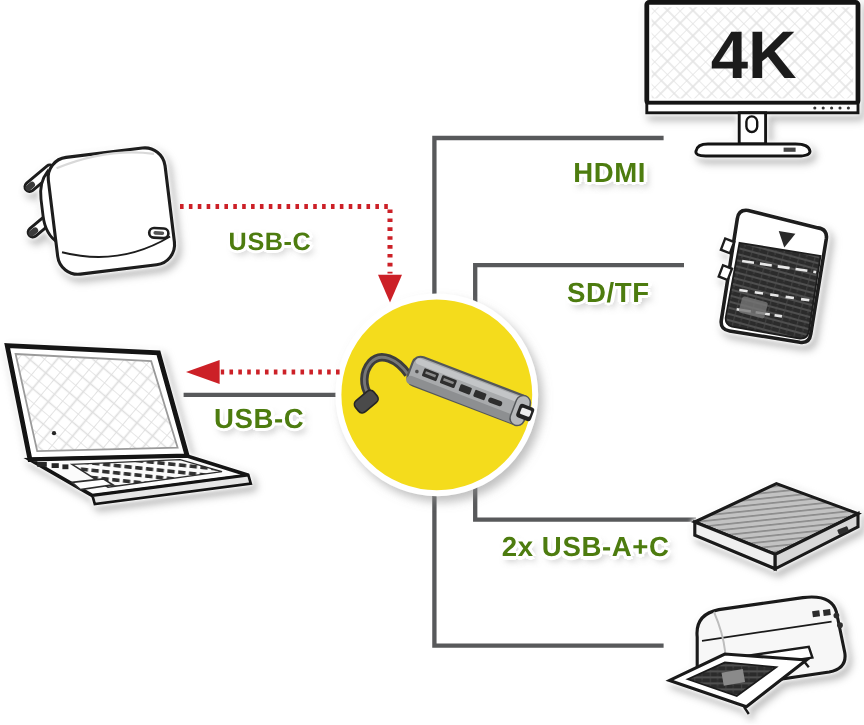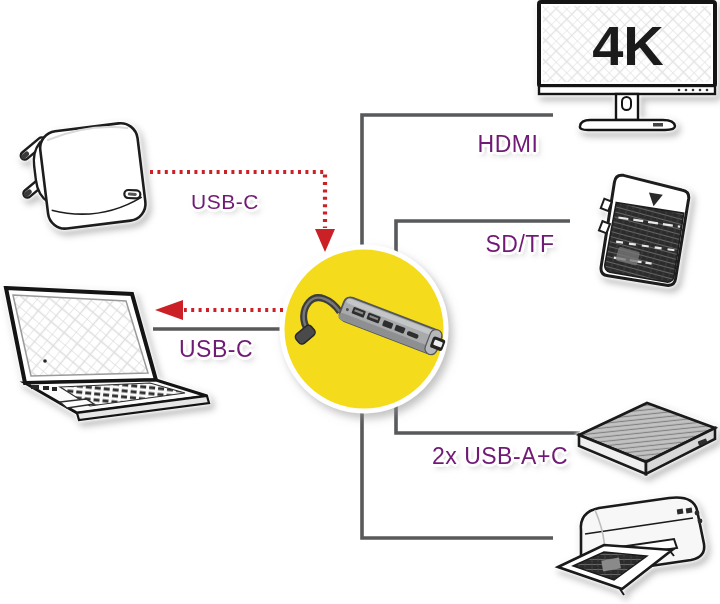--- a/index.html
+++ b/index.html
@@ -1,21 +1,21 @@
 <!DOCTYPE html>
 <html><head>
 <meta charset="utf-8">
 <style>
   html,body{margin:0;padding:0;background:#fff;}
   .canvas{position:relative;width:720px;height:604px;background:#ffffff;overflow:hidden;
           font-family:"Liberation Sans",sans-serif;}
   .layer{position:absolute;left:0;top:0;width:720px;height:604px;}
   .dev{position:absolute;filter:drop-shadow(0 0 2px #fff) drop-shadow(0 0 1px #fff)
        drop-shadow(3px 4px 3px rgba(110,110,110,.45));}
-  .lbl{position:absolute;transform:translate(-50%,-50%);font-weight:normal;color:#701a75;
+  .lbl{position:absolute;transform:translate(-50%,-50%);font-weight:bold;color:#4d7c0f;
        font-size:23px;letter-spacing:.5px;white-space:nowrap;z-index:40;
        text-shadow:-2px -2px 0 #fff,2px -2px 0 #fff,-2px 2px 0 #fff,2px 2px 0 #fff,
                    0 -3px 0 #fff,0 3px 0 #fff,-3px 0 0 #fff,3px 0 0 #fff,
                    3px 4px 5px rgba(120,120,120,.5);}
   .lbl.small{font-size:21px;}
   .lbl .ln{display:block;text-align:center;line-height:24px;}
   svg{display:block;}
 </style>
 </head>
 <body>
@@ -189,17 +189,17 @@
       <line x1="283" y1="310" x2="184" y2="310"></line>
     </g>
     <polygon points="315,229 335,229 325,252" fill="#CC2027"></polygon>
     <polygon points="183,300 183,320 155,310" fill="#CC2027"></polygon>
   </svg>
 
   <div class="lbl small" style="left:225px;top:202px">
     <span class="ln">USB-C</span>
   </div>
   <div class="lbl" style="left:508px;top:144px">HDMI</div>
-  <div class="lbl" style="left:520px;top:244px">SD/TF</div>
-  <div class="lbl" style="left:500px;top:456px">2x USB-A+C</div>
+  <div class="lbl" style="left:507px;top:244px">SD/TF</div>
+  <div class="lbl" style="left:488px;top:456px">2x USB-A+C</div>
   <div class="lbl" style="left:216px;top:349px">USB-C</div>
 
 </div>
 
 </body></html>

